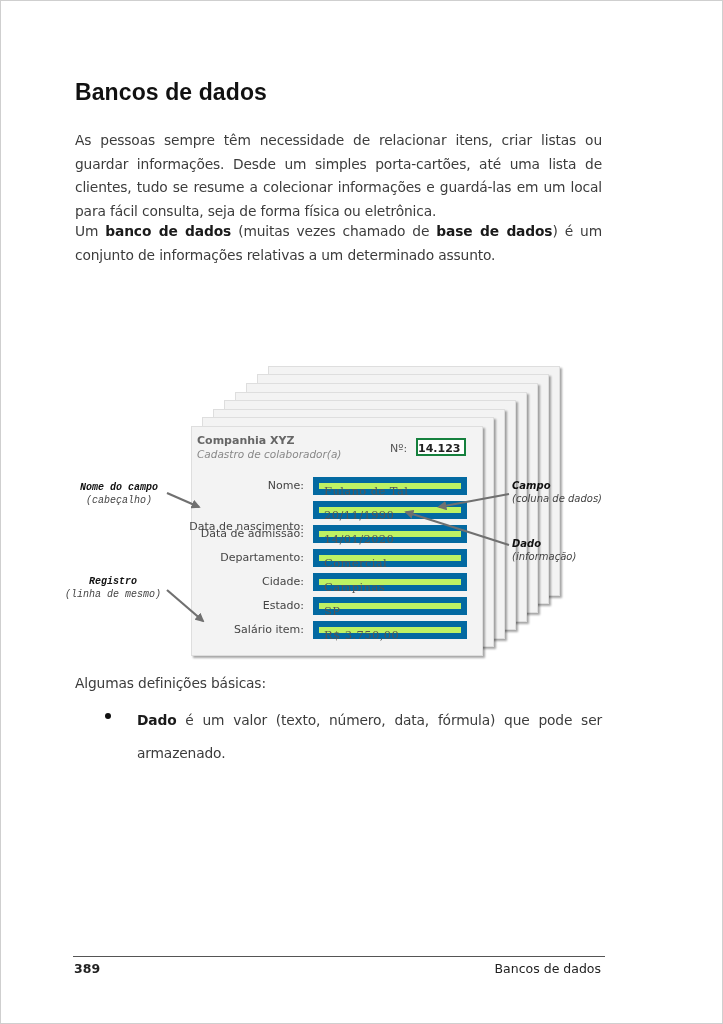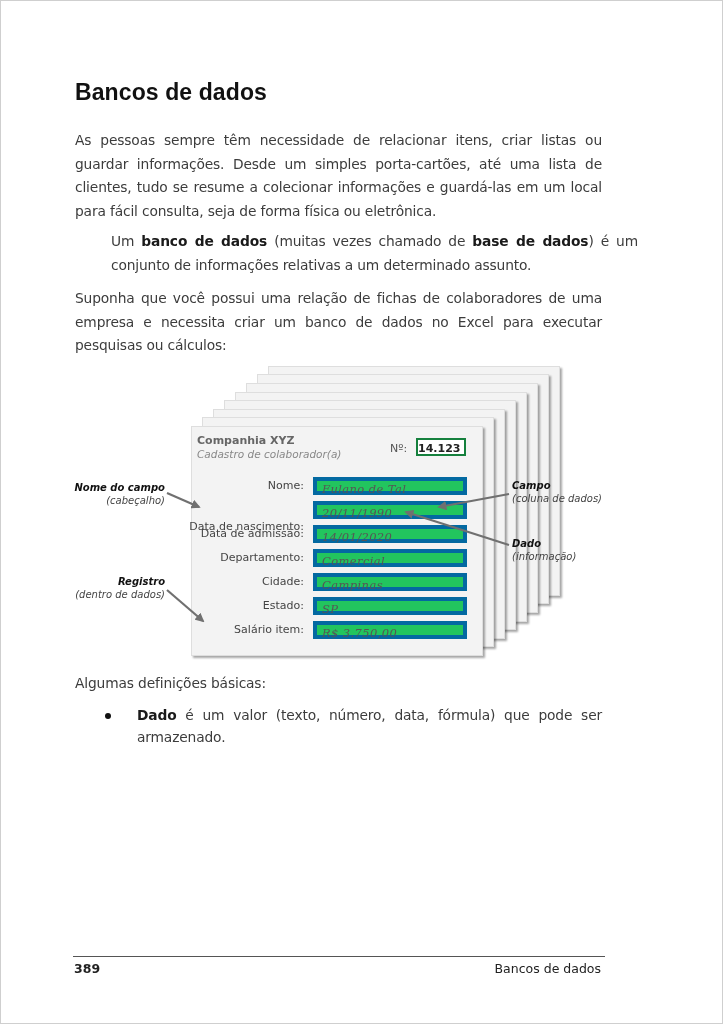--- a/index.html
+++ b/index.html
@@ -15,21 +15,21 @@
       position: absolute; left: 74px; top: 78px; margin: 0;
       font-size: 23px; font-weight: bold; color: #111; letter-spacing: 0.1px;
     }
     .para {
       position: absolute; left: 74px; width: 527px; margin: 0;
       font-size: 15px; line-height: 23.5px; text-align: justify; color: #3c3c3c;
       font-family: "DejaVu Sans", sans-serif; font-size: 13.8px; letter-spacing: -0.15px;
     }
     .para b { color: #1a1a1a; }
     #p1 { top: 128px; }
-    #p2 { top: 229px; margin-left: 36px; }
+    #p2 { top: 219px; }
     #p3 { top: 286px; }
     #p4 { top: 671px; }
 
     
     .card {
       position: absolute; width: 290px; height: 228px;
       background: #f3f3f3; border: 1px solid #dedede;
       box-shadow: 2px 2px 2px rgba(0,0,0,0.35);
     }
     .card-title {
@@ -49,37 +49,37 @@
       background: #fff; border: 2px solid #15803d; box-sizing: border-box;
       font-size: 11px; font-weight: bold; color: #222; text-align: right; padding: 2px 5px 0 0;
       font-family: "DejaVu Sans", sans-serif;
     }
     .field-label {
       position: absolute; right: 418px; font-size: 11px; color: #444; text-align: right;
       white-space: nowrap; font-family: "DejaVu Sans", sans-serif;
     }
     .field-box {
       position: absolute; left: 312px; width: 154px; height: 18px;
-      background: #22c55e; border: 4px solid #0369a1; box-sizing: border-box;
-      font-size: 11.5px; font-style: italic; color: #555; padding: 1px 0 0 5px;
+      background: #bef264; border: 6px solid #0369a1; box-sizing: border-box;
+      font-size: 11.5px; color: #555; padding: 1px 0 0 5px;
       font-family: "DejaVu Serif", serif; letter-spacing: 0.4px; white-space: nowrap;
     }
     .annot {
       position: absolute; font-size: 10px; font-family: "DejaVu Sans", sans-serif; line-height: 12.5px;
     }
     .annot .bold { font-weight: bold; font-style: italic; color: #111; }
     .annot .it { font-style: italic; color: #444; }
-    .annot.right-al { text-align: right; }
+    .annot.right-al { text-align: center; font-family: Liberation Mono, monospace; }
 
     svg.arrows { position: absolute; left: 0; top: 0; width: 723px; height: 1024px; pointer-events: none; }
 
     .bullets { position: absolute; left: 74px; top: 703px; width: 527px; margin: 0; padding: 0; list-style: none; }
     .bullets li {
       position: relative; padding-left: 62px; margin-bottom: 9px;
-      font-family: "DejaVu Sans", sans-serif; font-size: 13.8px; line-height: 22px; color: #3c3c3c;
+      font-family: "DejaVu Sans", sans-serif; font-size: 13.8px; line-height: 33px; color: #3c3c3c;
       text-align: justify; letter-spacing: -0.15px;
     }
     .bullets li .dot {
       position: absolute; left: 30px; top: 9px; width: 6px; height: 6px; border-radius: 50%; background: #111;
     }
     .bullets li b { color: #1a1a1a; }
 
     .footer-rule { position: absolute; left: 72px; top: 955px; width: 532px; height: 1px; background: #555; }
     .footer-page { position: absolute; left: 73px; top: 960px; font-size: 12.5px; font-weight: bold; color: #222; font-family: "DejaVu Sans", sans-serif; }
     .footer-title { position: absolute; right: 121px; top: 960px; font-size: 12.5px; color: #222; font-family: "DejaVu Sans", sans-serif; }
@@ -88,21 +88,20 @@
 <body>
 
 <div class="page">
 
   <h1 class="title">Bancos de dados</h1>
 
   <p class="para" id="p1">As pessoas sempre têm necessidade de relacionar itens, criar listas ou guardar informações. Desde um simples porta-cartões, até uma lista de clientes, tudo se resume a colecionar informações e guardá-las em um local para fácil consulta, seja de forma física ou eletrônica.</p>
 
   <p class="para" id="p2"><span>Um </span><b>banco de dados</b><span> (muitas vezes chamado de </span><b>base de dados</b><span>) é um conjunto de informações relativas a um determinado assunto.</span></p>
 
-  <p class="para" id="p3">Suponha que você possui uma relação de fichas de colaboradores de uma empresa e necessita criar um banco de dados no Excel para executar pesquisas ou cálculos:</p>
 
   <div id="figure">
     <div id="card-stack">
         <div class="card" style="left: 267px; top: 364.8px;"></div>
         <div class="card" style="left: 256px; top: 373.4px;"></div>
         <div class="card" style="left: 245px; top: 382px;"></div>
         <div class="card" style="left: 234px; top: 390.6px;"></div>
         <div class="card" style="left: 223px; top: 399.2px;"></div>
         <div class="card" style="left: 212px; top: 407.8px;"></div>
         <div class="card" style="left: 201px; top: 416.4px;"></div>
@@ -130,21 +129,21 @@
         <div class="field-label" style="top: 622px;">Salário item:</div>
         <div class="field-box" style="top: 620px;">R$ 3.750,00</div>
       </div>
 
     <div class="annot right-al" style="left:72px; top:481px; width:92px;">
       <div class="bold">Nome do campo</div>
       <div class="it">(cabeçalho)</div>
     </div>
     <div class="annot right-al" style="left:60px; top:575px; width:104px;">
       <div class="bold">Registro</div>
-      <div class="it">(dentro de dados)</div>
+      <div class="it">(linha de mesmo)</div>
     </div>
     <div class="annot" style="left:511px; top:479px;">
       <div class="bold">Campo</div>
       <div class="it">(coluna de dados)</div>
     </div>
     <div class="annot" style="left:511px; top:537px;">
       <div class="bold">Dado</div>
       <div class="it">(informação)</div>
     </div>
 

